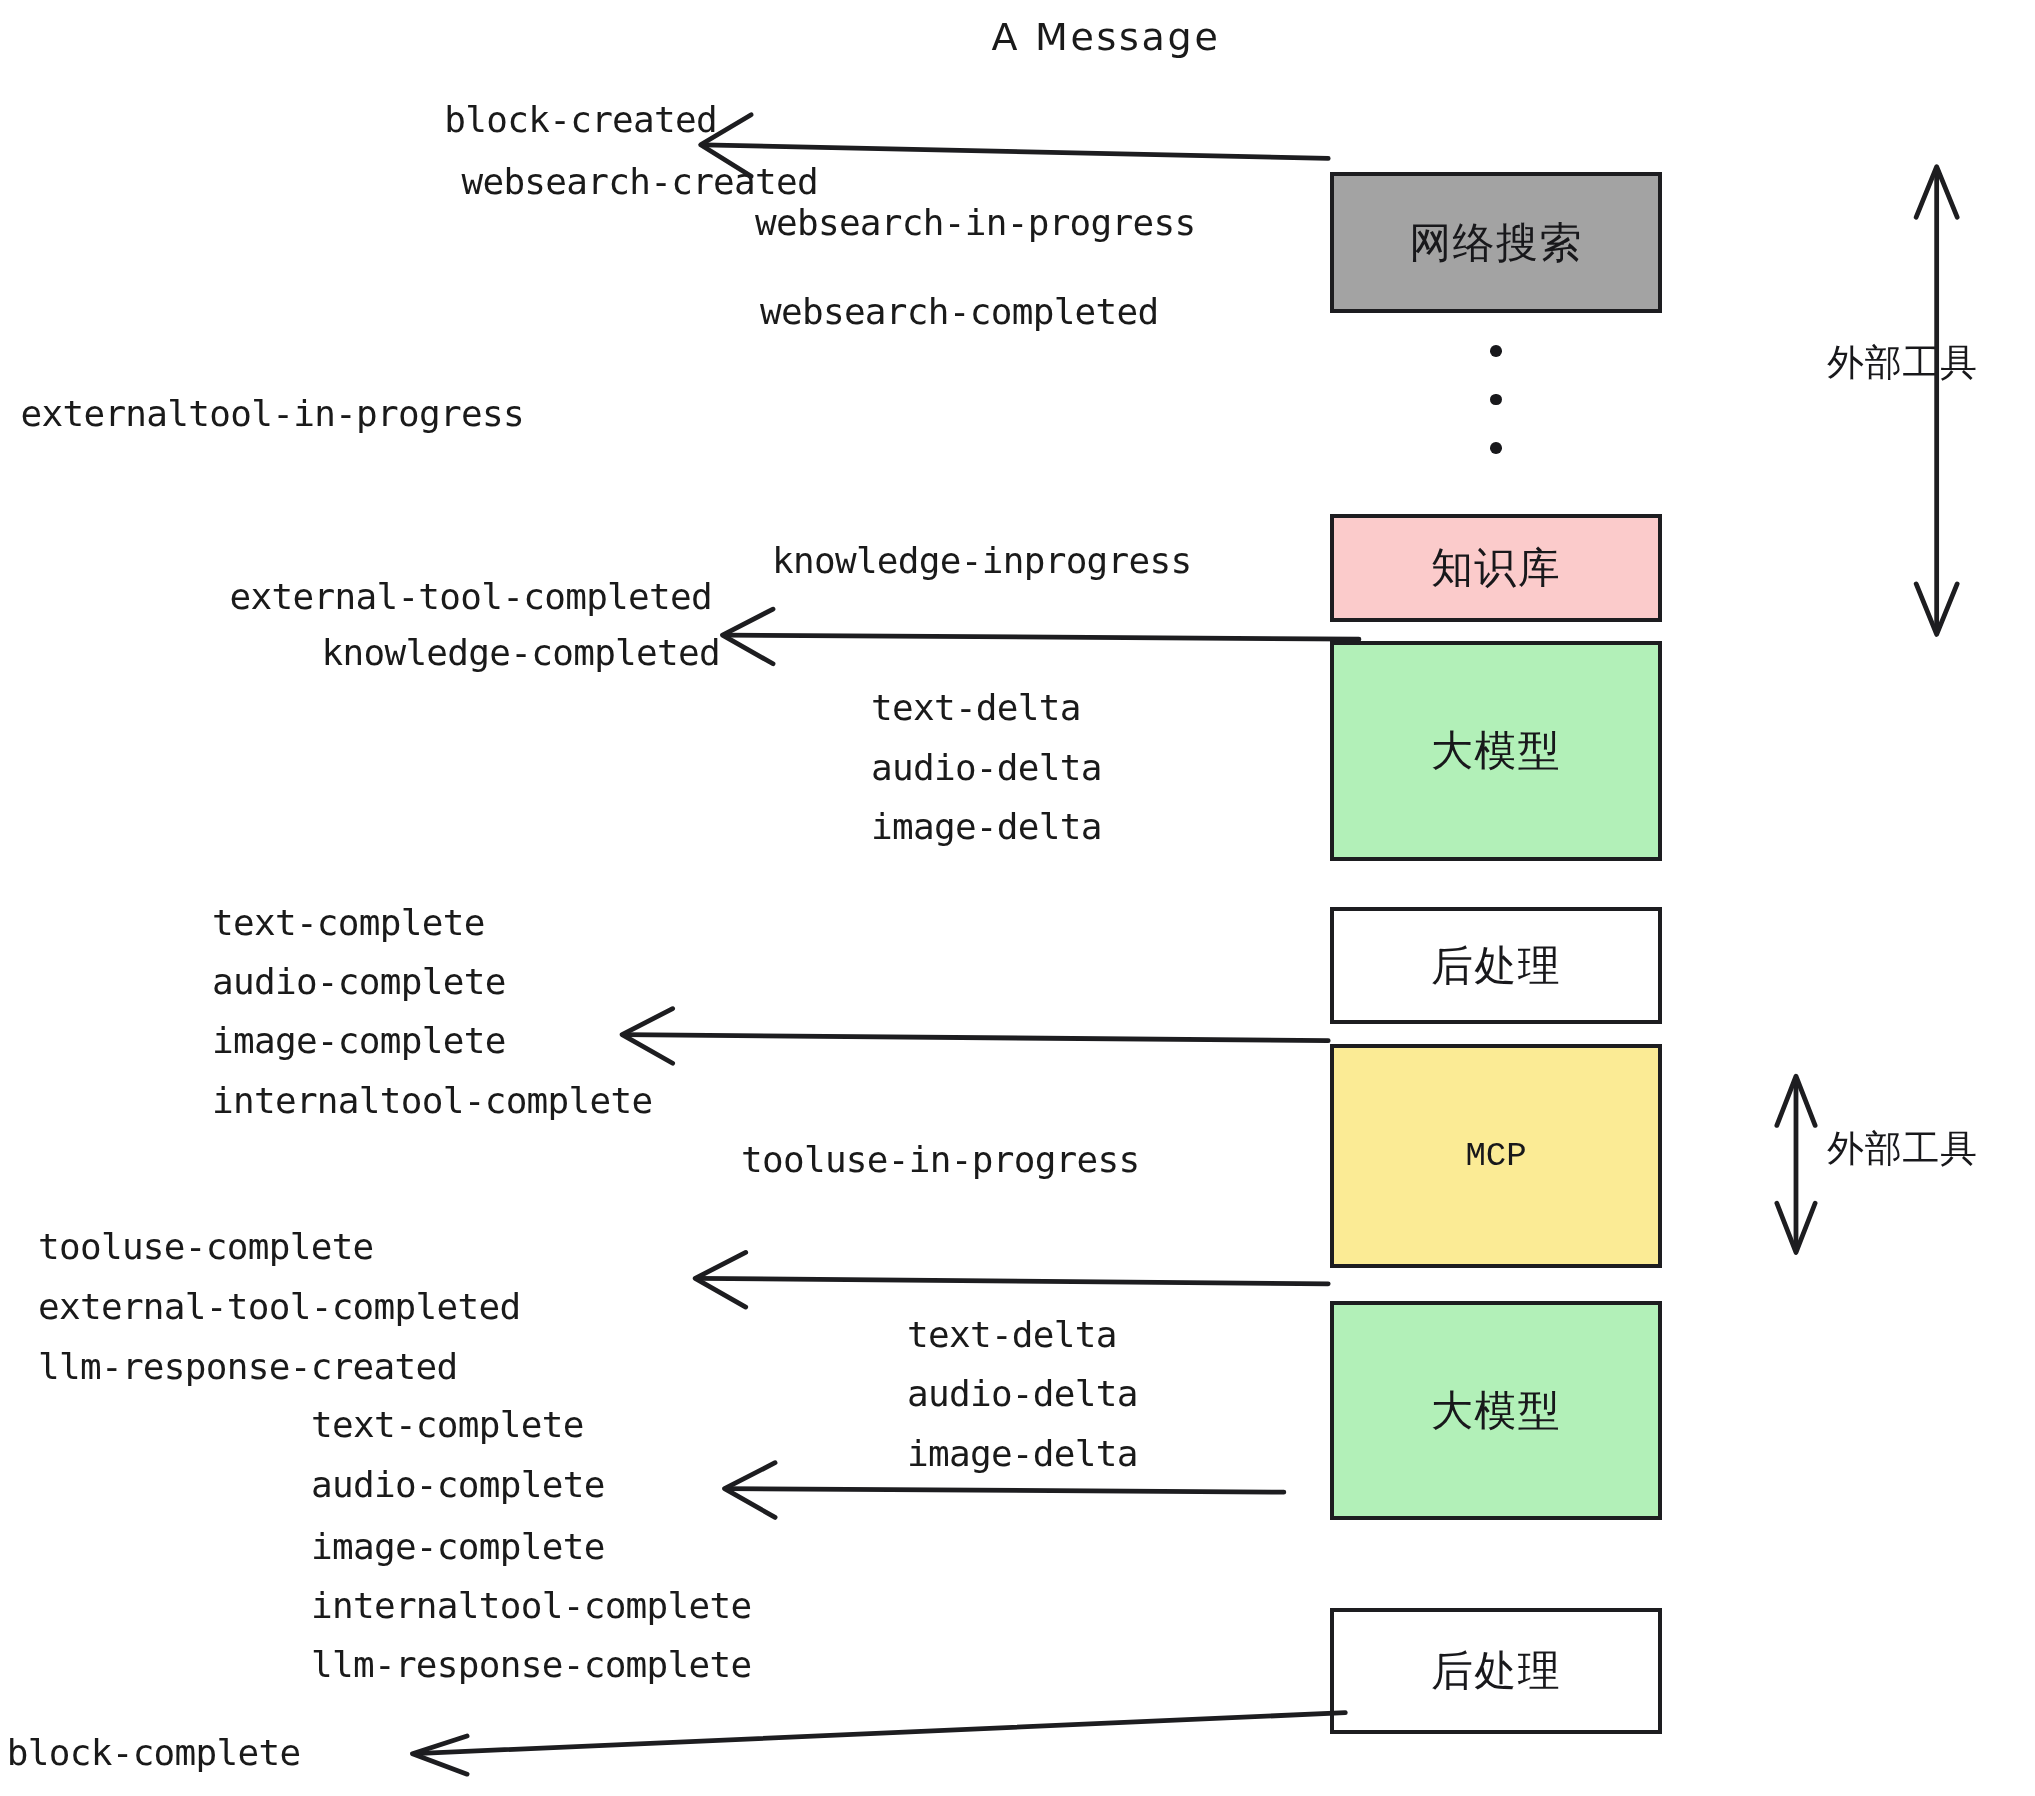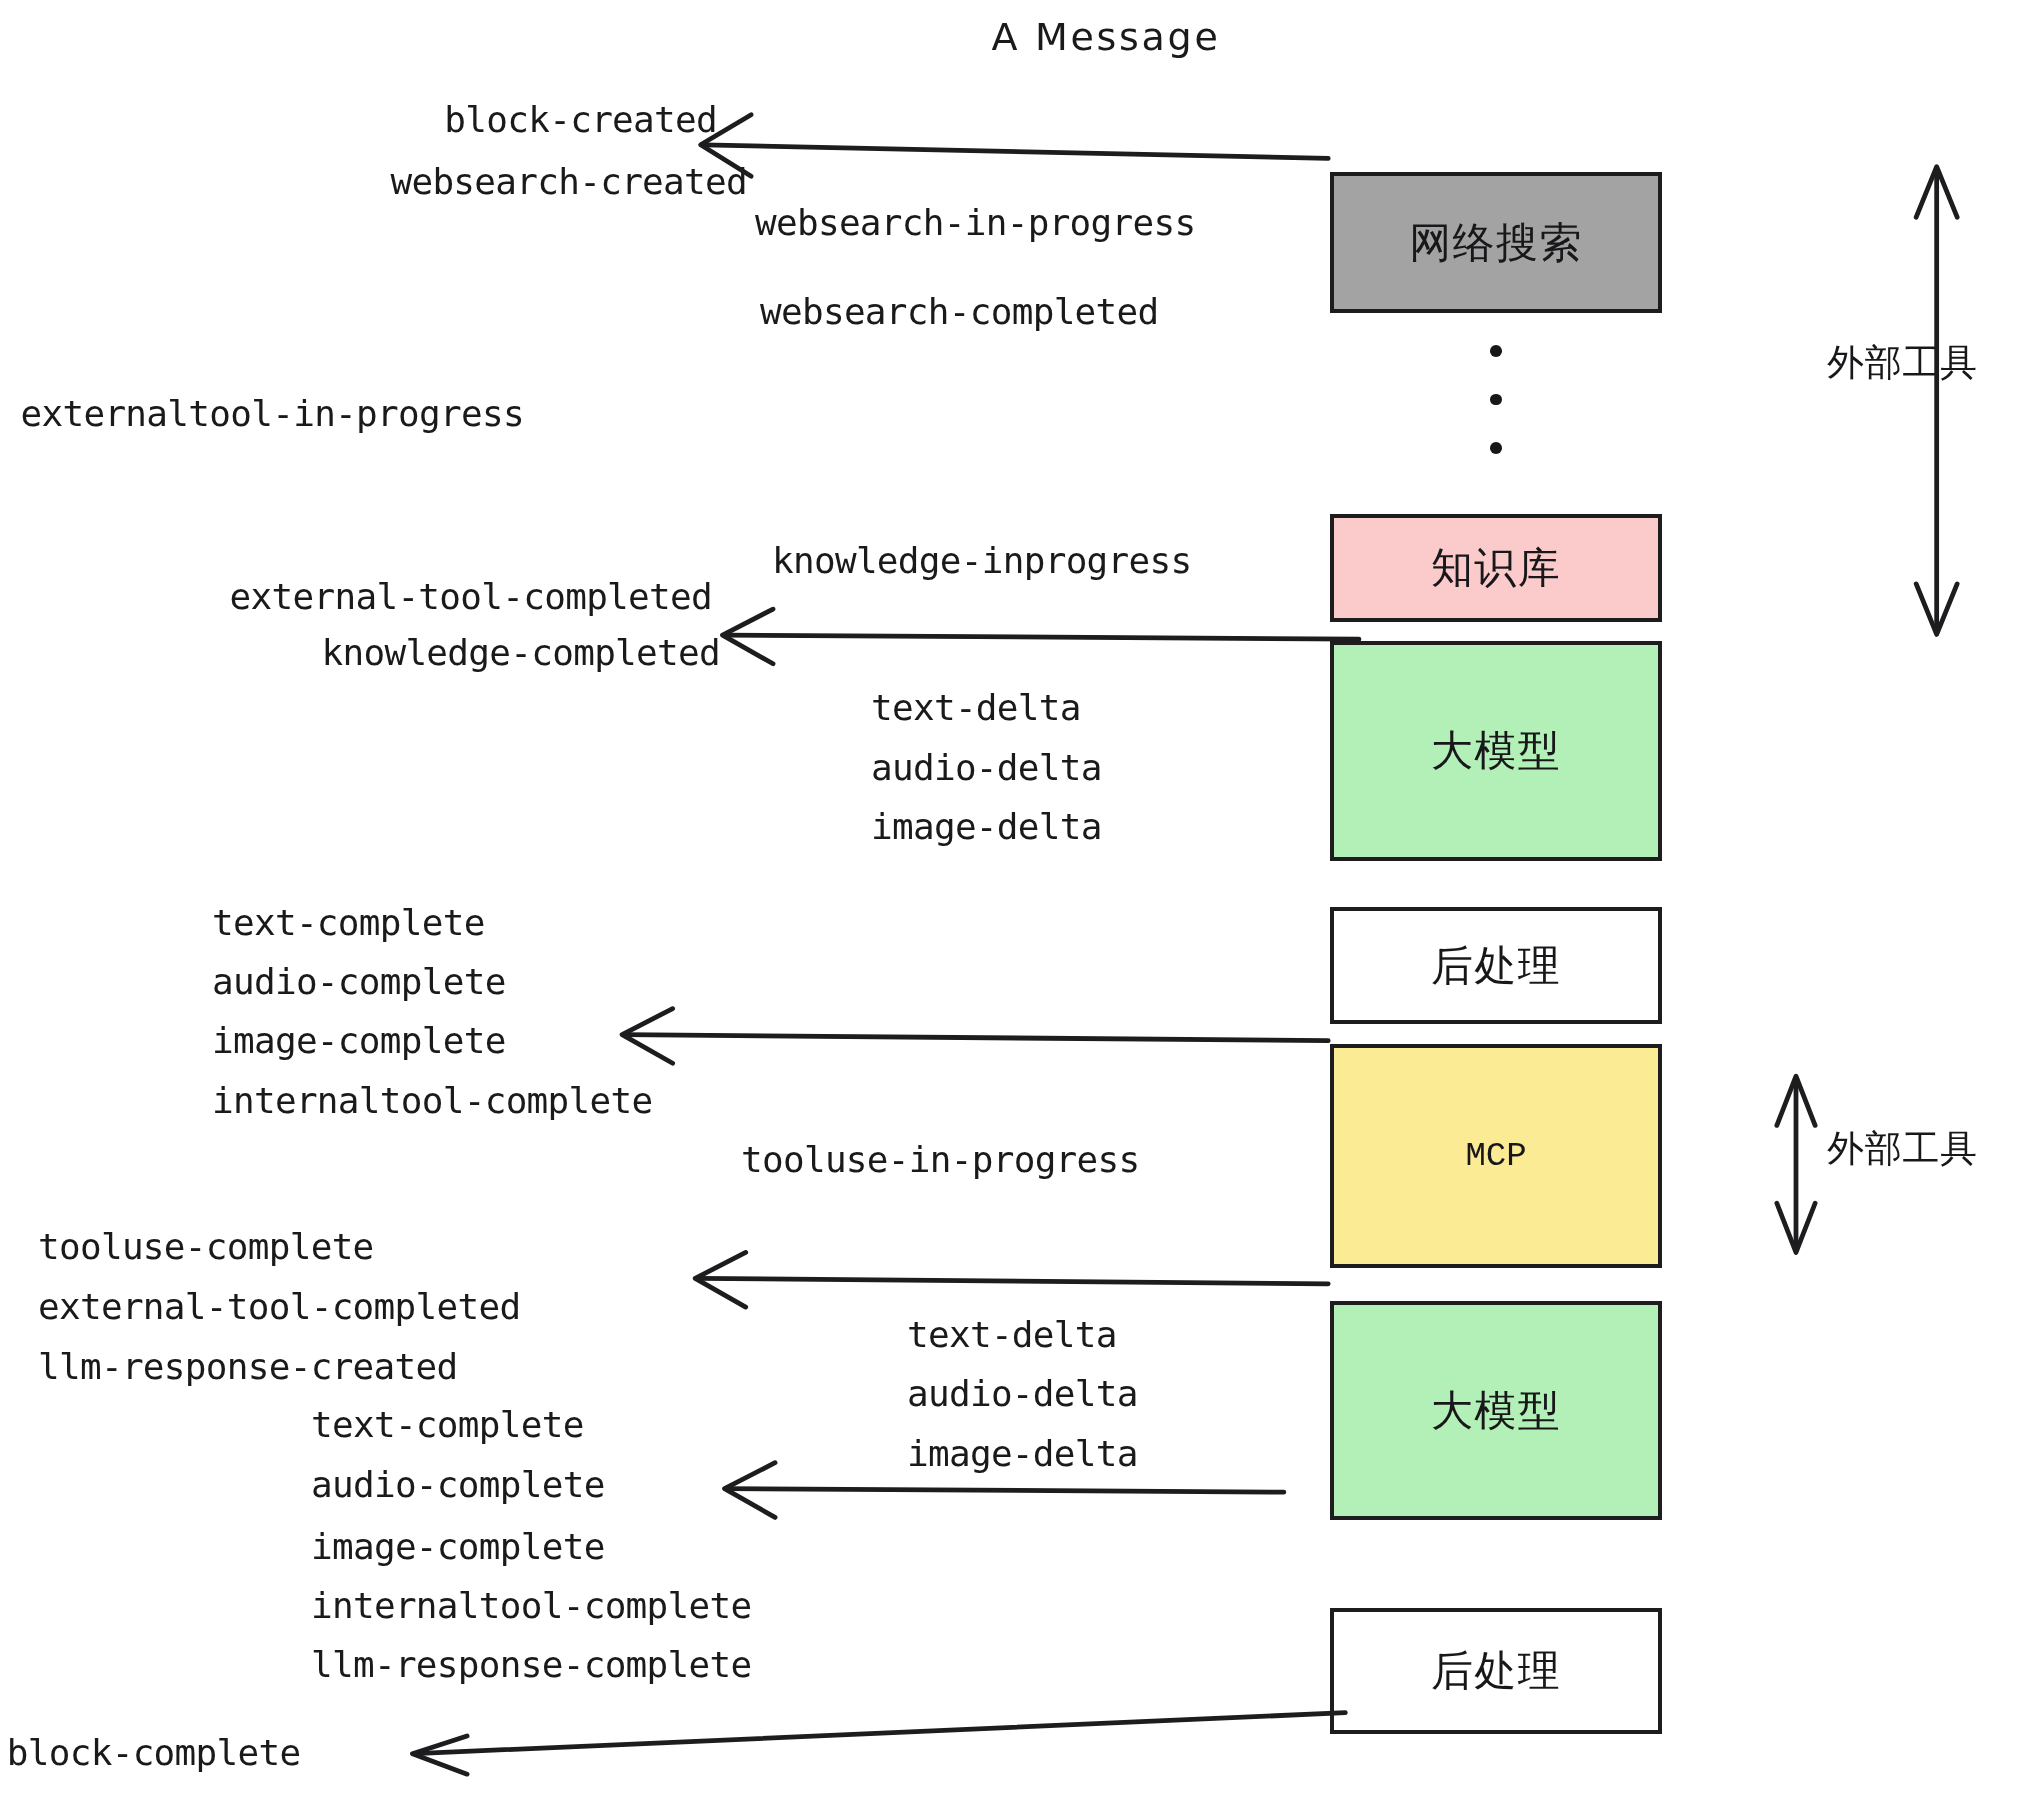--- a/index.html
+++ b/index.html
@@ -71,21 +71,21 @@
   <div class="dots" style="left:1489px; top:345px; width:13.7px; height:109px;">
     <i></i>
     <i></i>
     <i></i>
   </div>
 
   <div class="side" style="left:1827px; top:338px;">外部工具</div>
   <div class="side" style="left:1827px; top:1124px;">外部工具</div>
 
   <div class="lbl r" style="left:673px; top:102px;margin-left:44px;">block-created</div>
-  <div class="lbl r" style="left:747px; top:164px;">websearch-created</div>
+  <div class="lbl r" style="left:818px; top:164px;">websearch-created</div>
   <div class="lbl" style="left:755px; top:205px;">websearch-in-progress</div>
   <div class="lbl" style="left:760px; top:294px;">websearch-completed</div>
 
   <div class="lbl" style="left:772px; top:543px;">knowledge-inprogress</div>
 
   <div class="lbl" style="left:20.5px; top:396px;">externaltool-in-progress</div>
   <div class="lbl r" style="left:712px; top:579px;">external-tool-completed</div>
   <div class="lbl r" style="left:712px; top:635px;margin-left:8px;">knowledge-completed</div>
 
   <div class="lbl" style="left:871px; top:690px;">text-delta</div>

